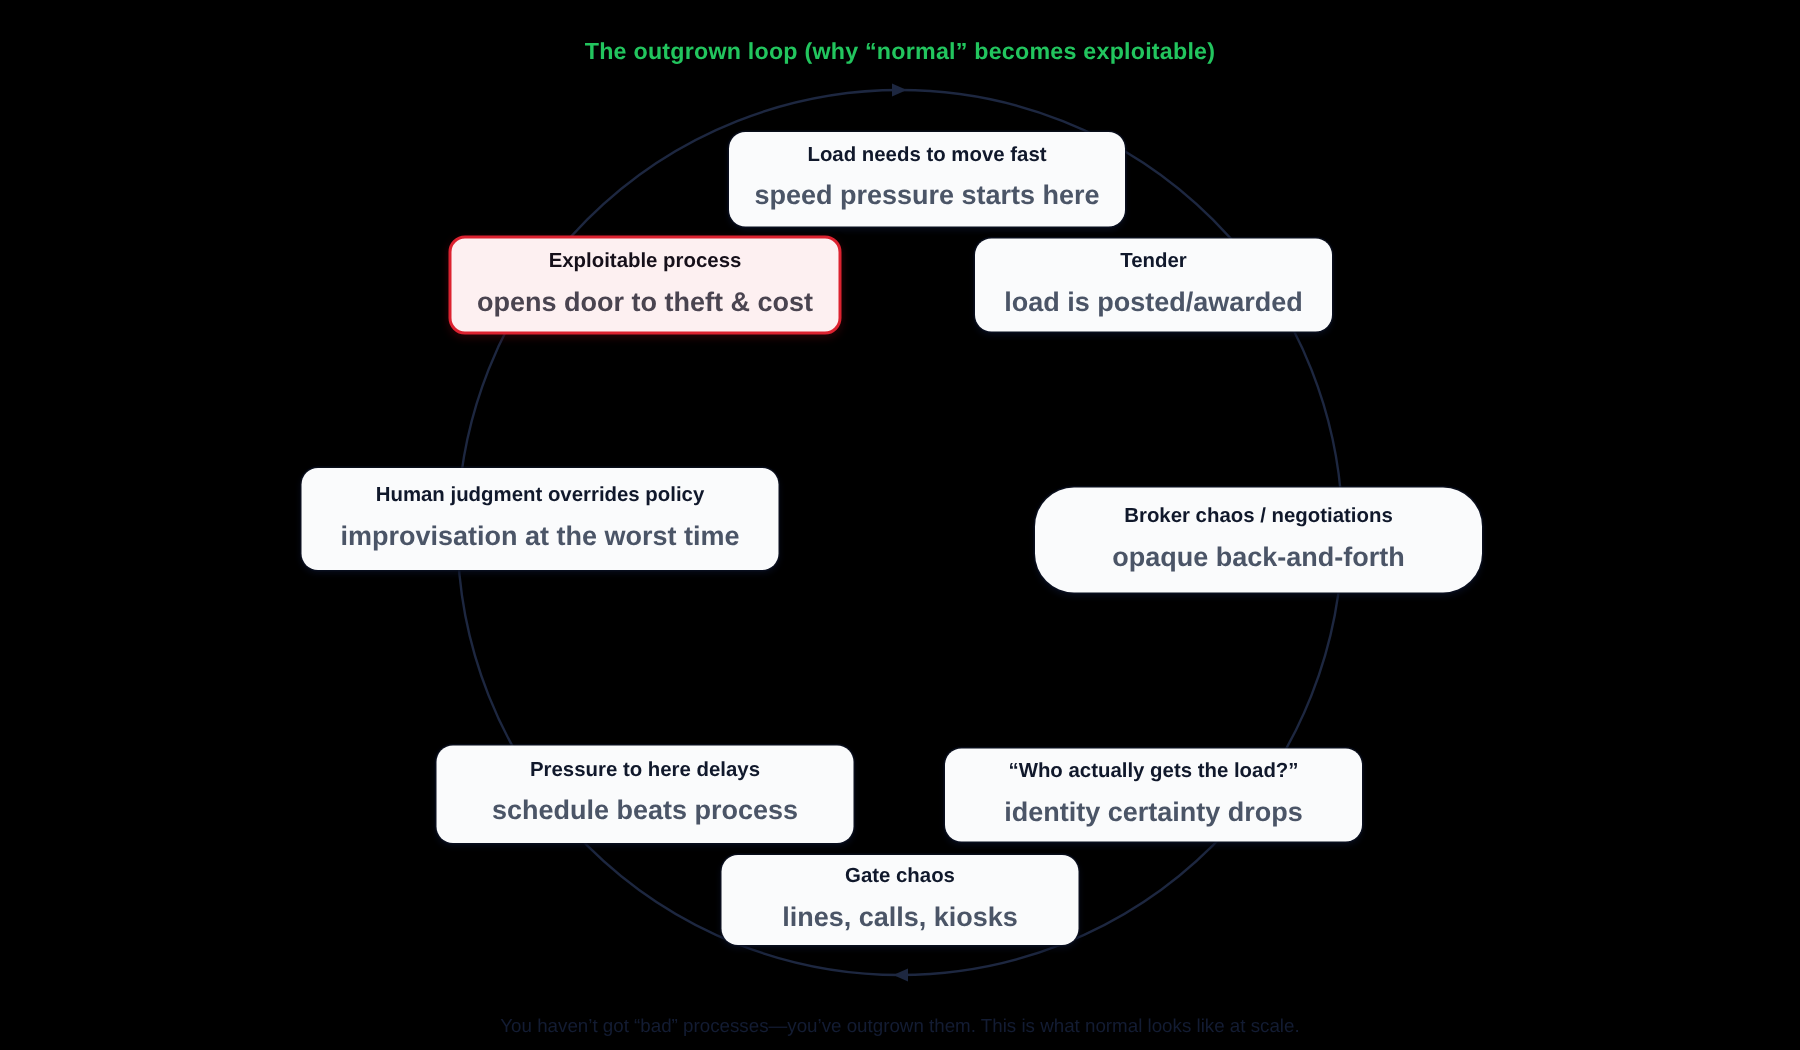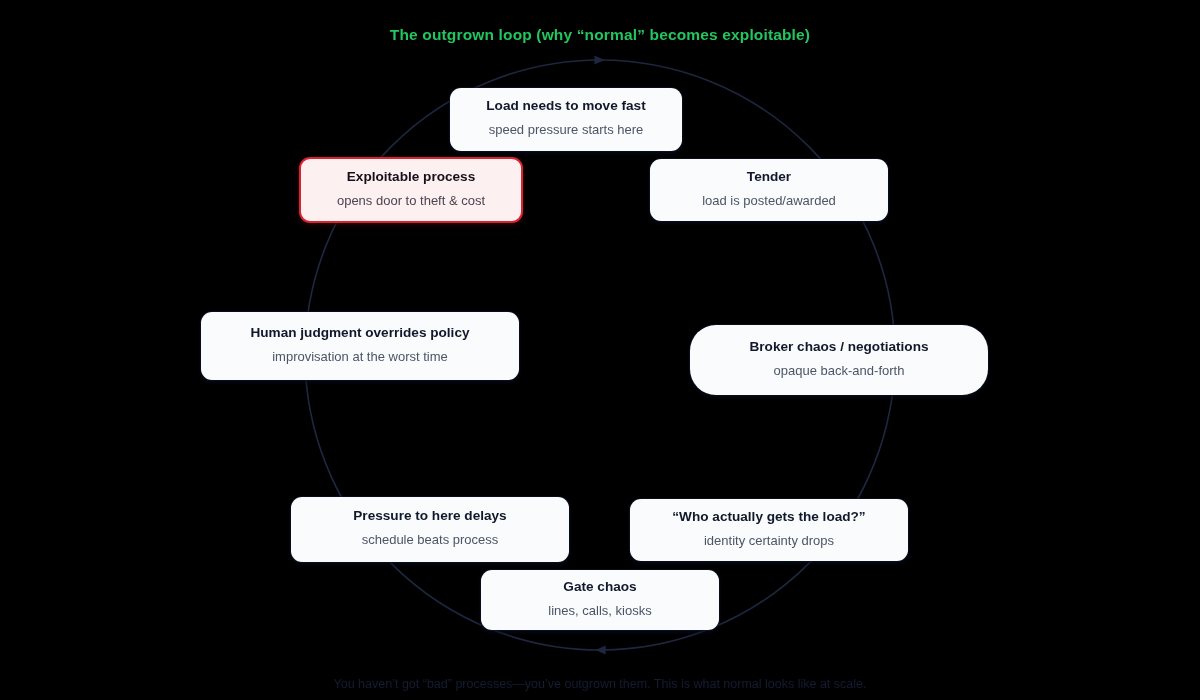--- a/index.html
+++ b/index.html
@@ -78,47 +78,47 @@
   .node .n-title {
     font-size: 13.6px;
     font-weight: 700;
     color: #10182b;
     line-height: 1.25;
     white-space: nowrap;
   }
 
   .node .n-sub {
     margin-top: 7px;
-    font-size: 13px
+    font-size: 18px
     ;
-    font-weight: 400;
+    font-weight: 700;
     color: #4b5567;
     line-height: 1.25;
     white-space: nowrap;
   }
 
   
   .node.is-risk {
     background: #fdf0f1;
     box-shadow: 0 2px 6px rgba(60,6,10,0.65);
     border: 2px solid #dc2230;
     padding: 9px 21px 11px 21px;
   }
   .node.is-risk .n-title { color: #16101a; }
   .node.is-risk .n-sub   { color: #4a4450; }
 
   
-  .node-0 { left: 450px; top:  88px; width: 232px; height: 63px; }  
+  .node-0 { left: 486px; top:  88px; width: 264px; height: 63px; }  
   .node-1 { left: 650px; top: 159px; width: 238px; height: 62px; }  
   .node-2 { left: 690px; top: 325px; width: 298px; height: 70px; border-radius: 26px; }  
   .node-3 { left: 630px; top: 499px; width: 278px; height: 62px; }  
   .node-4 { left: 481px; top: 570px; width: 238px; height: 60px; }  
   .node-5 { left: 291px; top: 497px; width: 278px; height: 65px; }  
   .node-6 { left: 201px; top: 312px; width: 318px; height: 68px; }  
-  .node-7 { left: 299px; top: 157px; width: 224px; height: 66px; }  
+  .node-7 { left: 299px; top: 157px; width: 262px; height: 66px; }  
 </style>
 </head>
 <body>
 
 <div id="stage">
 
   <div class="diagram-title">The outgrown loop (why “normal” becomes exploitable)</div>
 
   <svg id="ring" viewBox="0 0 1200 700">
     <defs>

